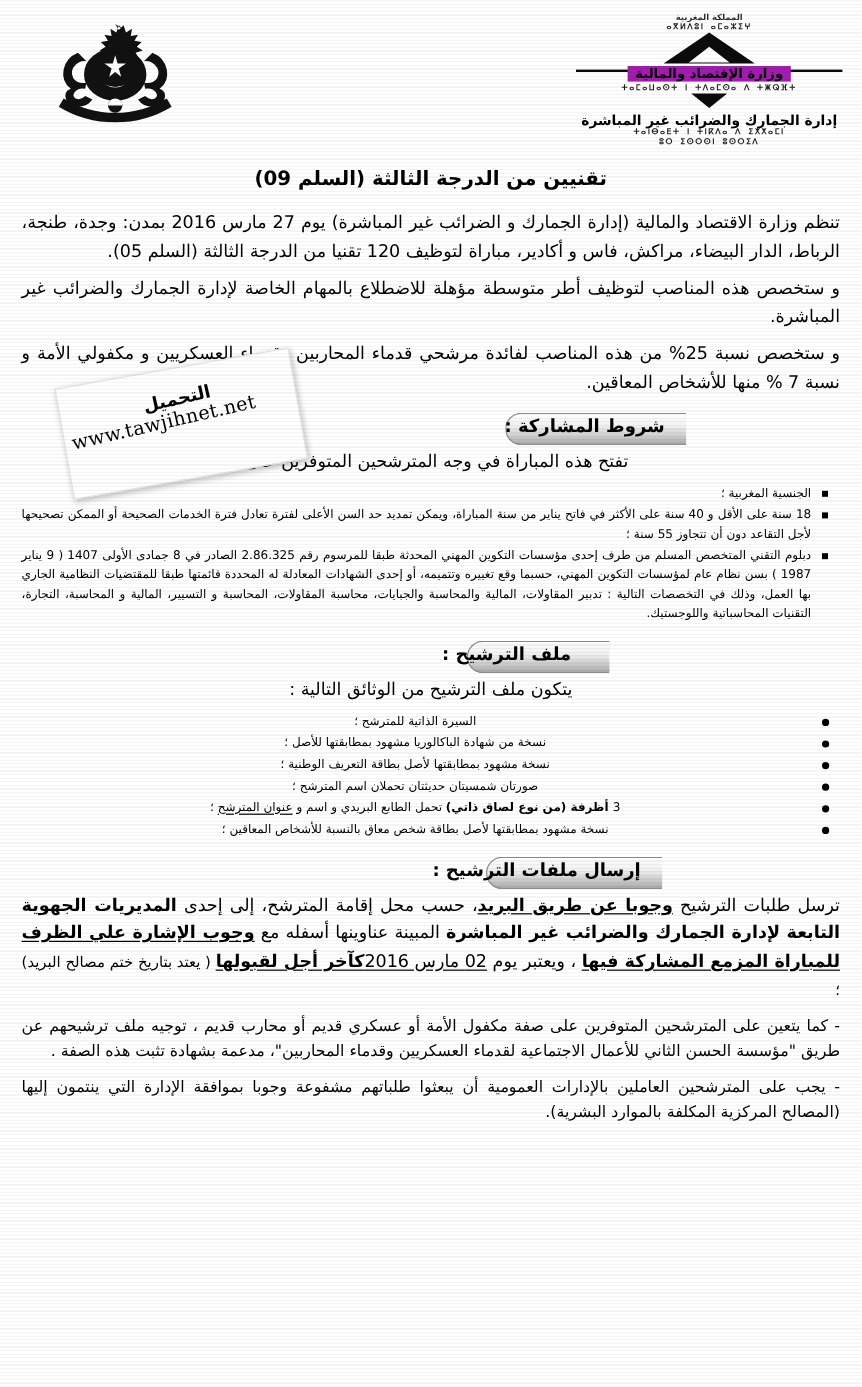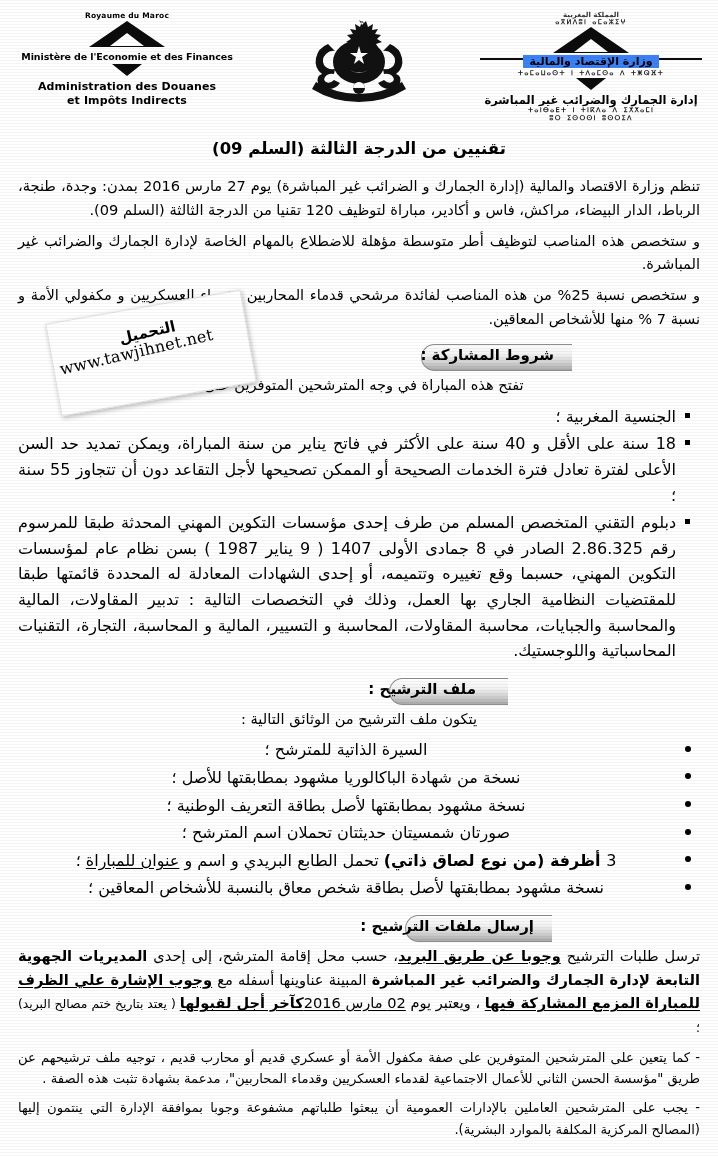--- a/index.html
+++ b/index.html
@@ -63,21 +63,21 @@
   .rule-row:before{
     content:"";position:absolute;left:0;right:0;top:1px;
     border-top:2.5px solid #0b0b0b;
   }
   .rule-label{
     position:relative;display:inline-block;background:#fff;
     padding:0 5px;font-size:9.5px;font-weight:bold;
     top:-6px;letter-spacing:-.1px;white-space:nowrap;
   }
   .rule-label-ar{
-    position:relative;display:inline-block;background:#3b82f6;
+    position:relative;display:inline-block;background:#a21caf;
     padding:0 6px;font-size:11px;font-weight:bold;top:-7px;white-space:nowrap;
     filter:blur(.2px);
   }
   .chev-down{
     width:0;height:0;margin:0 auto;
     border-left:15px solid transparent;
     border-right:15px solid transparent;
     border-top:12px solid #0b0b0b;
   }
   .logo-bottom{
@@ -143,21 +143,21 @@
     white-space:nowrap;
     z-index:2;
   }
 
   
   ul.lst{
     list-style:none;margin:2px 0 0 0;padding:0 4px;
   }
   ul.lst>li{
     position:relative;
-    font-size:16px;
+    font-size:10px;
     line-height:1.6;
     text-align:justify;
     text-align-last:right;
     margin-bottom:2px;
     padding-right:26px;
   }
   ul.lst>li:before{
     position:absolute;right:8px;
     color:#000;
   }
@@ -214,35 +214,20 @@
     z-index:40;
   }
 </style>
 </head>
 <body>
 
 <div class="page">
 
   <div class="header">
 
-    <div class="logo-block logo-fr">
-      <div class="logo-top">Royaume du Maroc</div>
-      <div class="chev-wrap">
-        <div class="chev-up"></div>
-        <div class="chev-notch"></div>
-      </div>
-      <div class="rule-row">
-        <span class="rule-label">Ministère de l'Economie et des Finances</span>
-      </div>
-      <div class="chev-down"></div>
-      <div class="logo-bottom">
-        <div>Administration des Douanes</div>
-        <div>et Impôts Indirects</div>
-      </div>
-    </div>
 
     <div class="coat">
       <svg width="122" height="86" viewBox="0 0 122 86" aria-hidden="true">
         <g fill="#111">
           <path d="M61 4 l3 5 4-4 2 6 5-3-1 6 6-1-3 5 6 1-4 4 5 3-6 2 3 5-6-1 1 5-5-3-2 5-3-4-2 4-3-5-5 3 1-5-6 1 3-5-6-2 5-3-4-4 6-1-3-5 6 1-1-6 5 3 2-6 4 4z"></path>
           <ellipse cx="61" cy="46" rx="26" ry="22"></ellipse>
           <path d="M61 30 l2 7h7l-6 4 2 7-5-4-5 4 2-7-6-4h7z" fill="#fff"></path>
           <path d="M52 54 q9 5 18 0 q-9 6-18 0z" fill="#fff"></path>
           <path d="M30 28 q-10 4-12 14 q-2 10 6 16 q-6 2-4 9 q2 6 10 6 q8 0 12-6 l-6-3 q-4 4-8 2 q-3-2-1-5 q3-4 9-3 l1-5 q-8 1-11-4 q-3-6 2-11 q4-4 9-3z"></path>
           <path d="M92 28 q10 4 12 14 q2 10-6 16 q6 2 4 9 q-2 6-10 6 q-8 0-12-6 l6-3 q4 4 8 2 q3-2 1-5 q-3-4-9-3 l-1-5 q8 1 11-4 q3-6-2-11 q-4-4-9-3z"></path>
@@ -270,21 +255,21 @@
       <div class="logo-tifi">ⵓⵔ ⵉⵙⵔⵙⵏ ⵓⵙⵔⵉⴷ</div>
     </div>
   </div>
 
   <div class="title-area">
     <div class="title-line2">تقنيين من الدرجة الثالثة (السلم 09)</div>
   </div>
 
   <div class="body-wrap">
 
-    <p class="para"><span>تنظم وزارة الاقتصاد والمالية (إدارة الجمارك و الضرائب غير المباشرة) يوم </span><b class="lat">27 مارس 2016</b><span> بمدن: وجدة، طنجة، الرباط، الدار البيضاء، مراكش، فاس و أكادير، مباراة  لتوظيف </span><b class="lat">120</b><span> تقنيا من الدرجة الثالثة (السلم 09).</span></p>
+    <p class="para"><span>تنظم وزارة الاقتصاد والمالية (إدارة الجمارك و الضرائب غير المباشرة) يوم </span><b class="lat">27 مارس 2016</b><span> بمدن: وجدة، طنجة، الرباط، الدار البيضاء، مراكش، فاس و أكادير، مباراة  لتوظيف </span><b class="lat">120</b><span> تقنيا من الدرجة الثالثة (السلم 05).</span></p>
 
     <p class="para">و ستخصص هذه المناصب لتوظيف أطر متوسطة مؤهلة للاضطلاع بالمهام الخاصة لإدارة الجمارك والضرائب غير المباشرة.</p>
 
     <p class="para"><span>و ستخصص نسبة </span><b class="lat">25%</b><span> من هذه المناصب لفائدة مرشحي قدماء المحاربين وقدماء العسكريين و مكفولي الأمة و نسبة </span><b class="lat">7 %</b><span> منها للأشخاص المعاقين.</span></p>
 
     <div class="sec-head">
       <div class="pill"></div>
       <div class="sec-label">شروط المشاركة :</div>
     </div>
     <p class="para" style="text-align-last:center;">تفتح هذه المباراة في وجه المترشحين المتوفرين على :</p>
@@ -299,21 +284,21 @@
       <div class="pill" style="right:196px;min-width:118px;"></div>
       <div class="sec-label" style="right:228px;">ملف الترشيح :</div>
     </div>
     <p class="para" style="text-align-last:center;">يتكون ملف الترشيح من الوثائق التالية :</p>
 
     <ul class="lst rnd">
       <li style="text-align-last:center;">السيرة الذاتية للمترشح ؛</li>
       <li style="text-align-last:center;">نسخة من شهادة الباكالوريا مشهود بمطابقتها للأصل ؛</li>
       <li style="text-align-last:center;">نسخة مشهود بمطابقتها لأصل بطاقة التعريف الوطنية ؛</li>
       <li style="text-align-last:center;">صورتان شمسيتان حديثتان تحملان اسم المترشح ؛</li>
-      <li style="text-align-last:center;"><b class="lat">3</b><b> أظرفة </b><b>(من نوع لصاق ذاتي)</b><span> تحمل الطابع البريدي و اسم و </span><u>عنوان للمباراة</u><span> ؛</span></li>
+      <li style="text-align-last:center;"><b class="lat">3</b><b> أظرفة </b><b>(من نوع لصاق ذاتي)</b><span> تحمل الطابع البريدي و اسم و </span><u>عنوان المترشح</u><span> ؛</span></li>
       <li style="text-align-last:center;">نسخة مشهود بمطابقتها لأصل بطاقة شخص معاق بالنسبة للأشخاص المعاقين ؛</li>
     </ul>
 
     <div class="sec-head">
       <div class="pill" style="right:152px;min-width:146px;"></div>
       <div class="sec-label" style="right:170px;">إرسال ملفات الترشيح :</div>
     </div>
 
     <p class="para"><span>ترسل طلبات الترشيح </span><b><u>وجوبا عن طريق البريد</u></b><span>، حسب محل إقامة المترشح، إلى إحدى </span><b>المديريات الجهوية التابعة لإدارة الجمارك والضرائب غير المباشرة</b><span> المبينة عناوينها أسفله مع </span><b><u>وجوب الإشارة علي الظرف للمباراة المزمع المشاركة فيها</u></b><span> ، ويعتبر يوم </span><b class="lat"><u>02 مارس 2016</u></b><b><u>كآخر أجل لقبولها</u></b><span class="sub"> ( يعتد بتاريخ ختم مصالح البريد) ؛</span></p>
 

